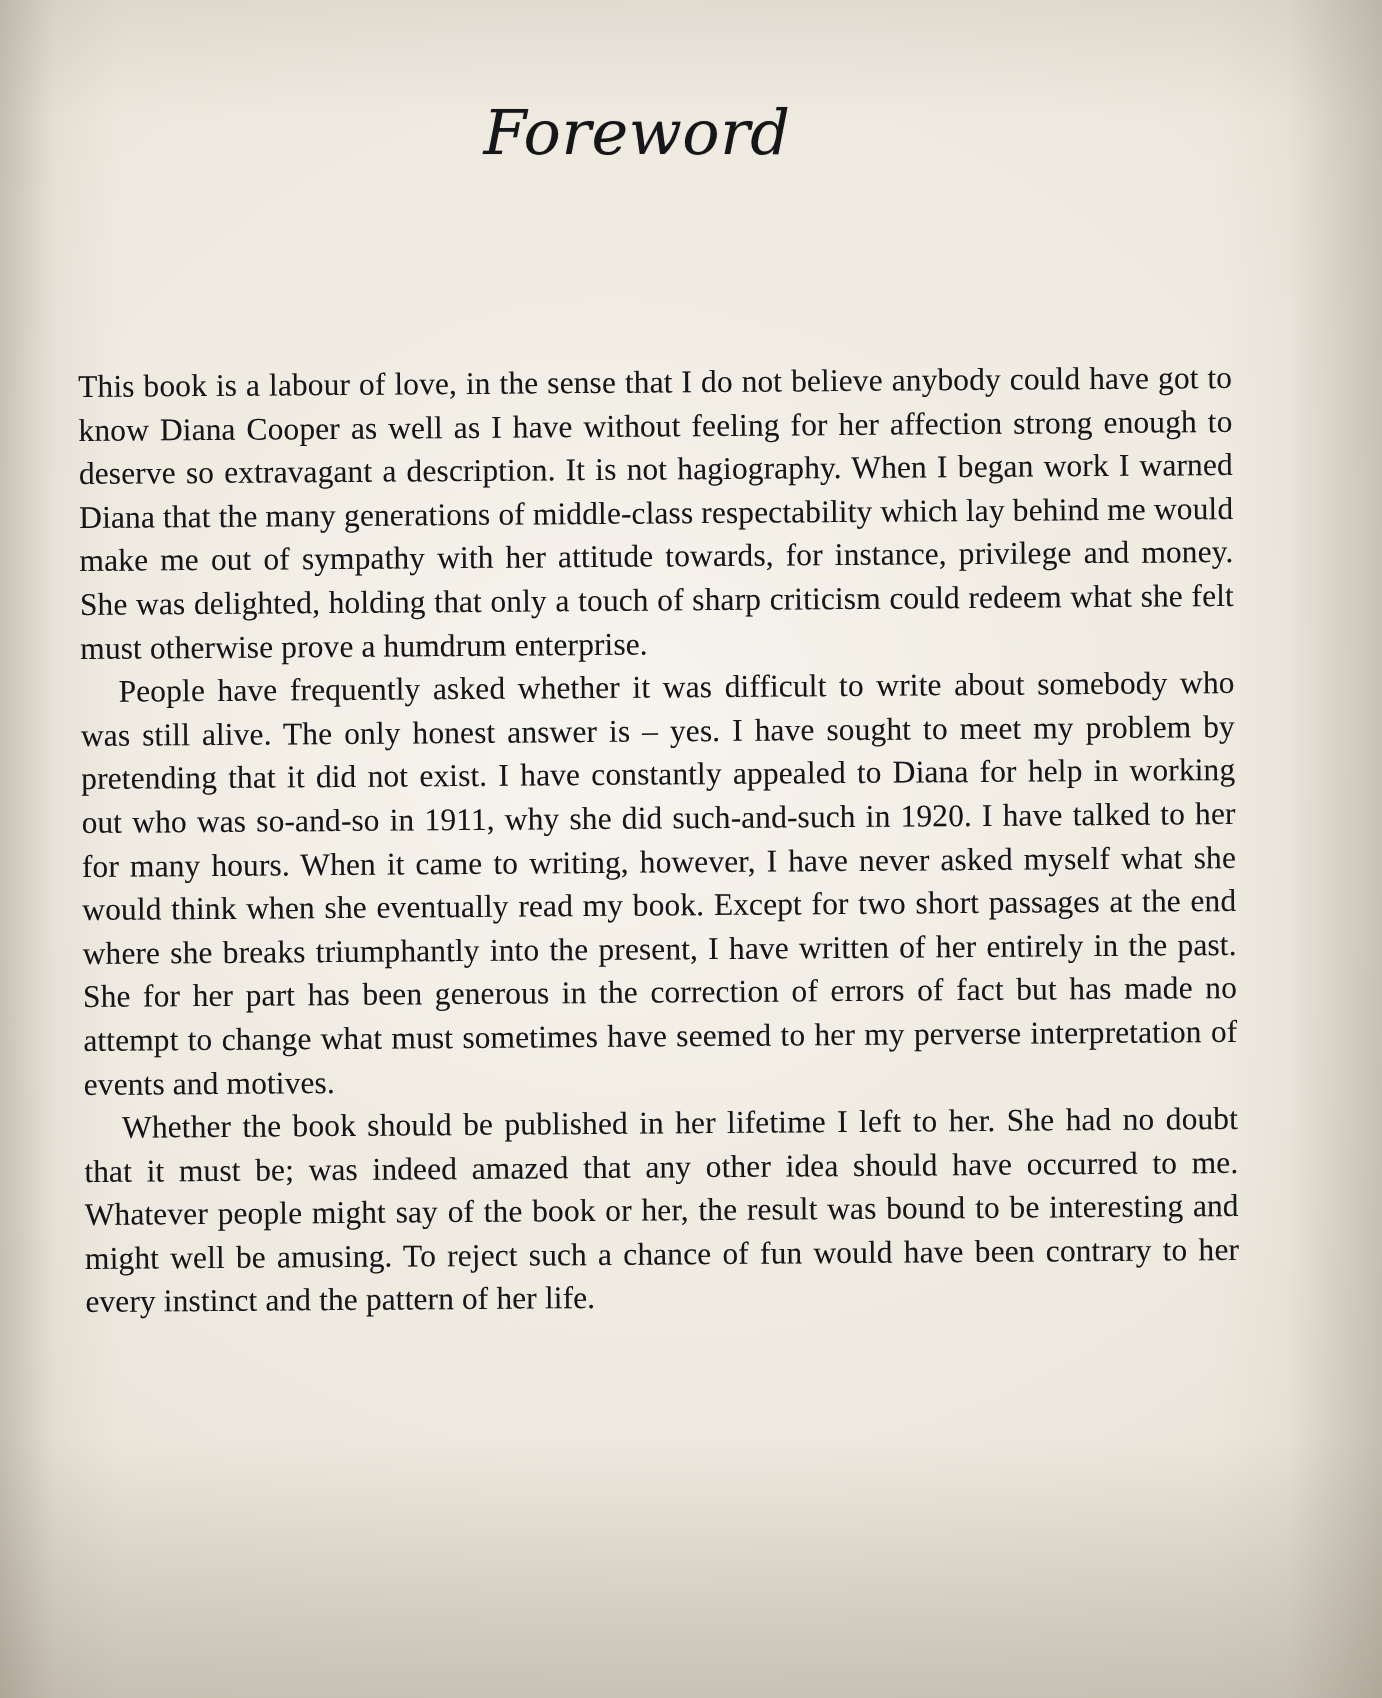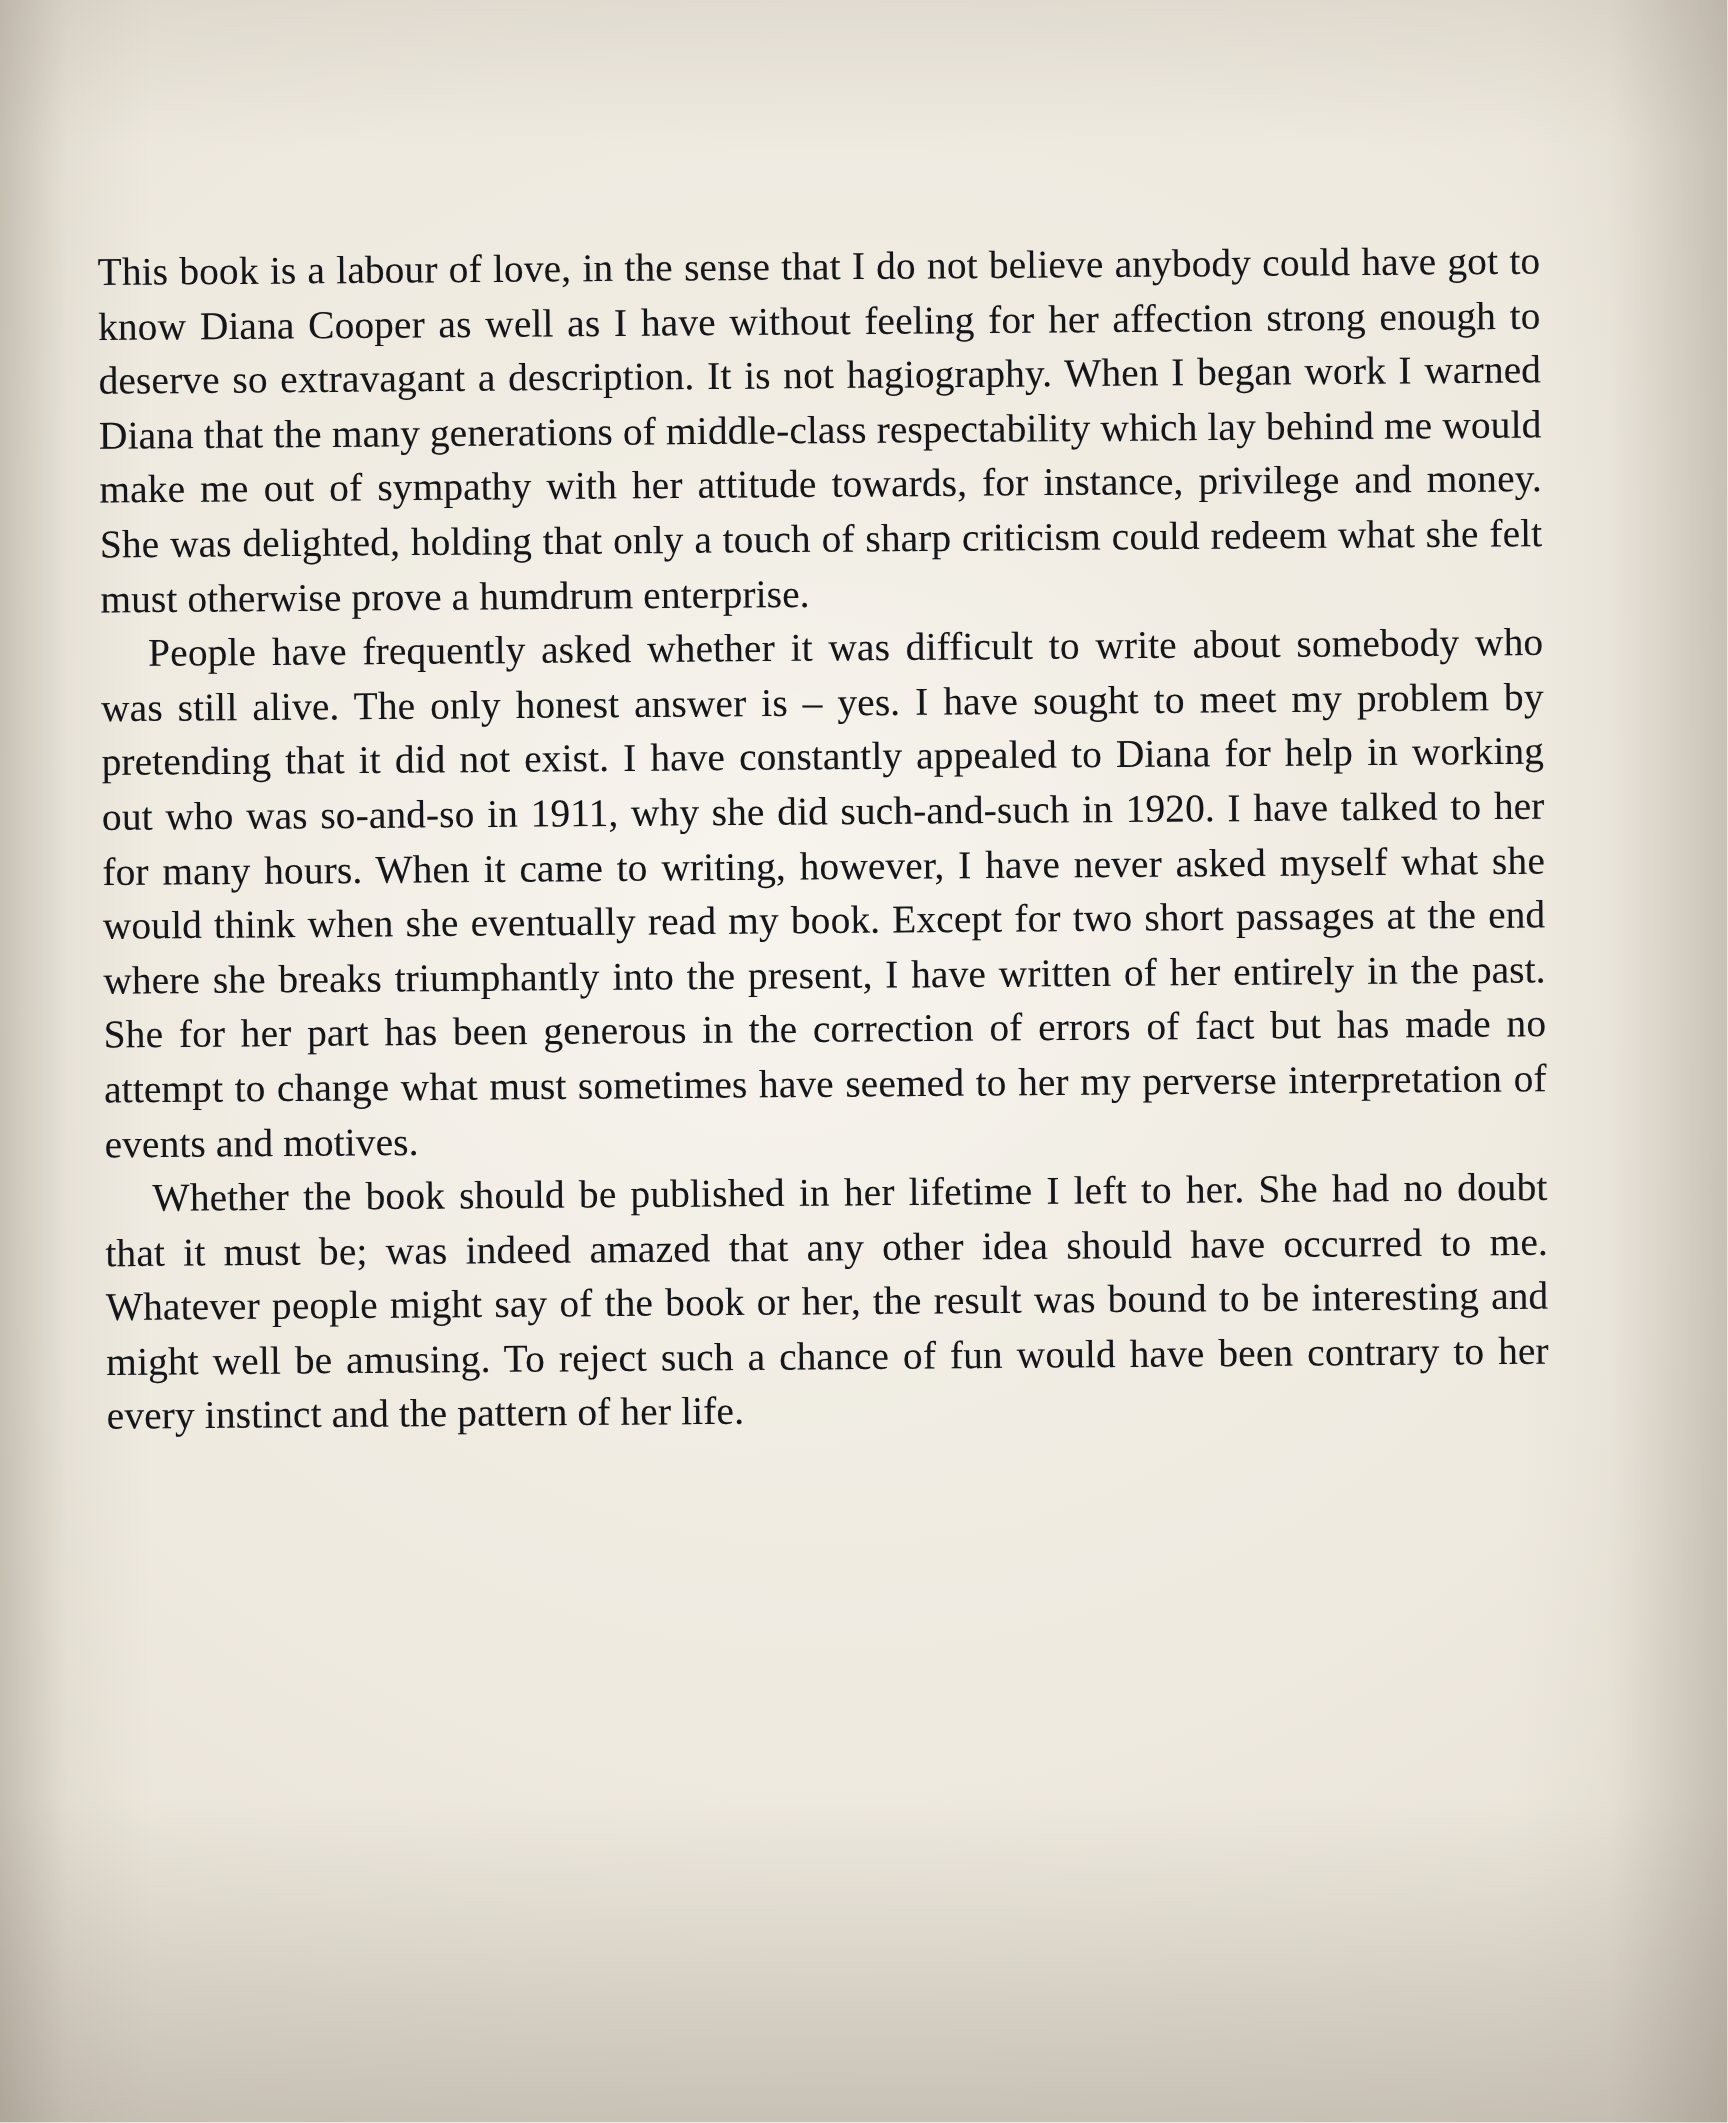--- a/index.html
+++ b/index.html
@@ -113,20 +113,21 @@
 </head>
 <body>
 
 <div id="page">
 
   <div class="sheen"></div>
   <div class="vignette-top"></div>
   <div class="vignette-bottom"></div>
 
   <div id="content">
+    <h1 class="chapter-title">Foreword</h1>
 
     <div class="body-text skewed">
       <p>This book is a labour of love, in the sense that I do not believe anybody could have got to know Diana Cooper as well as I have without feeling for her affection strong enough to deserve so extravagant a description. It is not hagiography. When I began work I warned Diana that the many generations of middle-class respectability which lay behind me would make me out of sympathy with her attitude towards, for instance, privilege and money. She was delighted, holding that only a touch of sharp criticism could redeem what she felt must otherwise prove a humdrum enterprise.</p>
       <p>People have frequently asked whether it was difficult to write about somebody who was still alive. The only honest answer is – yes. I have sought to meet my problem by pretending that it did not exist. I have constantly appealed to Diana for help in working out who was so-and-so in 1911, why she did such-and-such in 1920. I have talked to her for many hours. When it came to writing, however, I have never asked myself what she would think when she eventually read my book. Except for two short passages at the end where she breaks triumphantly into the present, I have written of her entirely in the past. She for her part has been generous in the correction of errors of fact but has made no attempt to change what must sometimes have seemed to her my perverse interpretation of events and motives.</p>
       <p>Whether the book should be published in her lifetime I left to her. She had no doubt that it must be; was indeed amazed that any other idea should have occurred to me. Whatever people might say of the book or her, the result was bound to be interesting and might well be amusing. To reject such a chance of fun would have been contrary to her every instinct and the pattern of her life.</p>
     </div>
   </div>
 
 </div>
 

